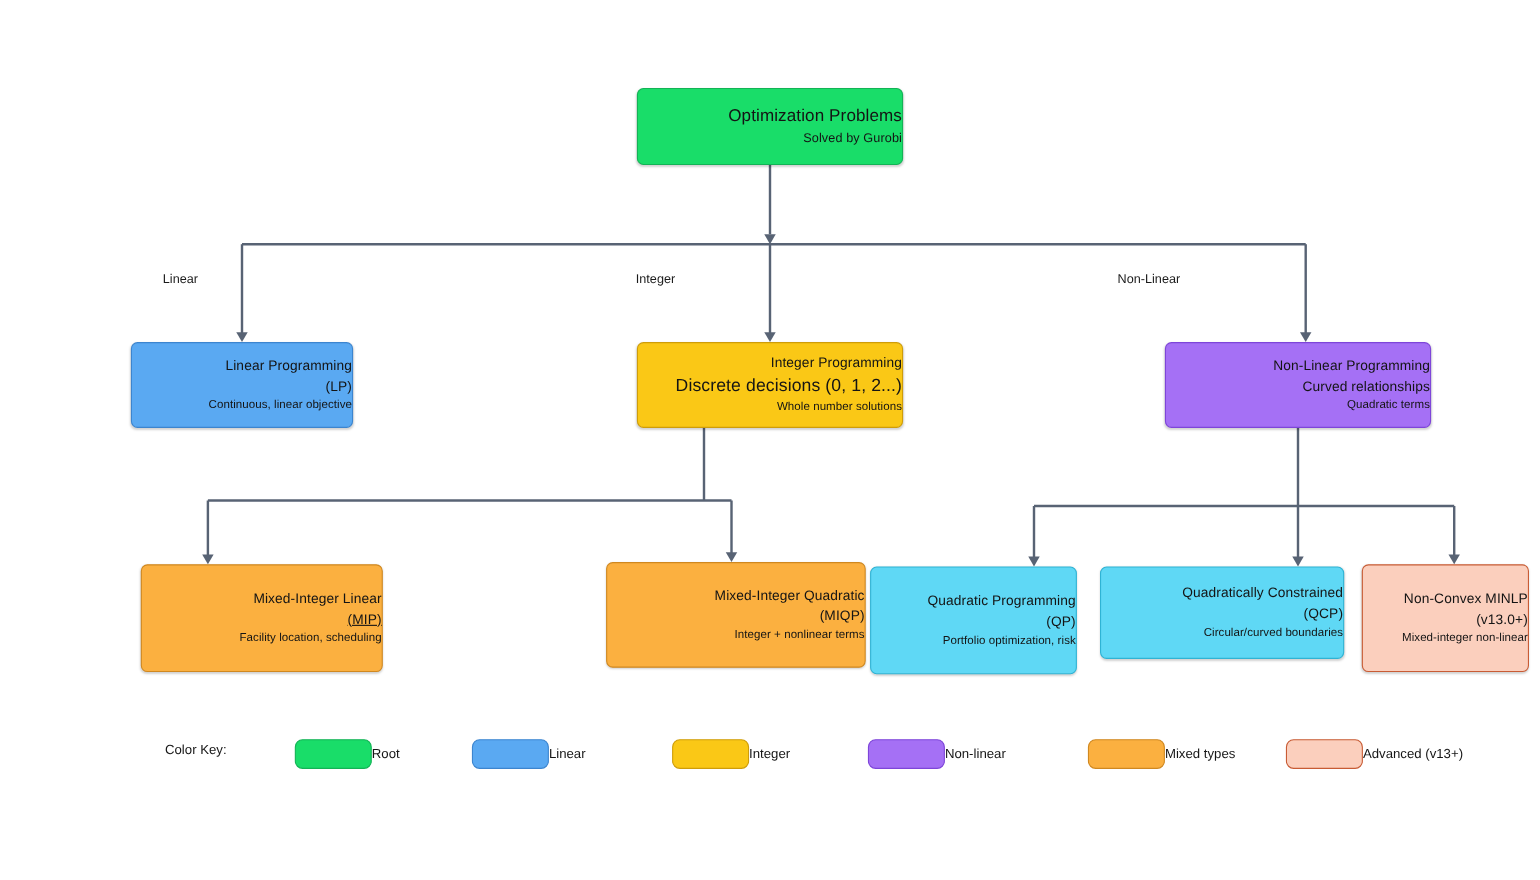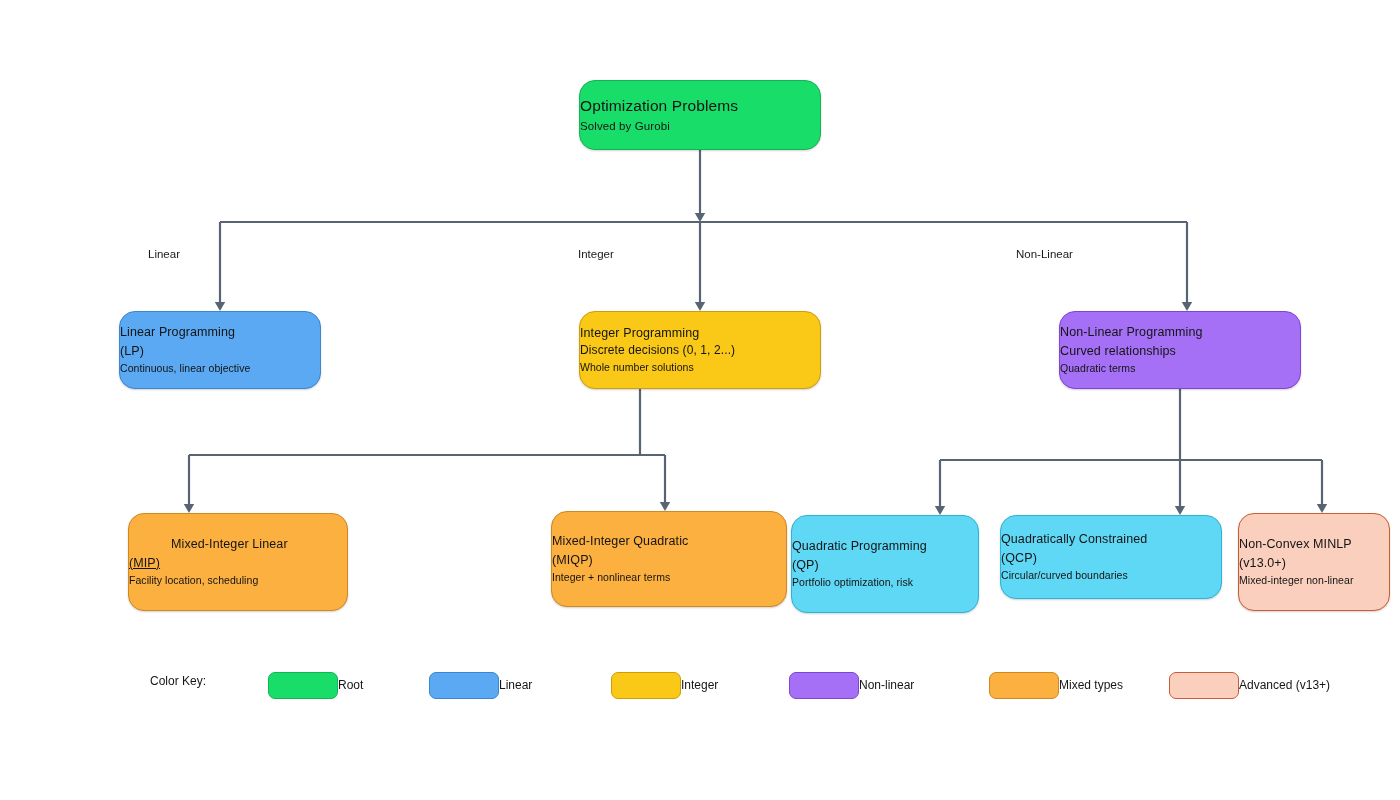--- a/index.html
+++ b/index.html
@@ -20,24 +20,24 @@
   }
   svg#edges {
     position: absolute;
     left: 0; top: 0;
     width: 1400px; height: 800px;
     pointer-events: none;
   }
 
   .node {
     position: absolute;
-    border-radius: 16px;
+    border-radius: 6px;
     display: flex;
     flex-direction: column;
-    align-items: flex-start;
+    align-items: flex-end;
     justify-content: center;
     text-align: center;
     color: #141414;
     box-shadow: 0 1px 2px rgba(0,0,0,0.18);
   }
   .node .l1 {
     font-size: 13.5px;
     line-height: 1.45;
     letter-spacing: 0.1px;
   }
@@ -129,21 +129,21 @@
         <div class="l1" style="font-size: 15.5px;">Optimization Problems</div>
         <div class="l2" style="font-size: 11.5px;">Solved by Gurobi</div>
       </div>
       <div class="node" style="left: 119px; top: 311px; width: 202px; height: 78px; background: rgb(90, 169, 242); border: 1.6px solid rgb(60, 133, 207);">
         <div class="l1" style="font-size: 12.5px;">Linear Programming</div>
         <div class="l2" style="font-size: 12.5px;">(LP)</div>
         <div class="l3">Continuous, linear objective</div>
       </div>
       <div class="node" style="left: 579px; top: 311px; width: 242px; height: 78px; background: rgb(250, 200, 22); border: 1.6px solid rgb(207, 157, 9);">
         <div class="l1" style="font-size: 12.5px;">Integer Programming</div>
-        <div class="l2" style="font-size: 12px;">Discrete decisions (0, 1, 2...)</div>
+        <div class="l2" style="font-size: 16px;">Discrete decisions (0, 1, 2...)</div>
         <div class="l3">Whole number solutions</div>
       </div>
       <div class="node" style="left: 1059px; top: 311px; width: 242px; height: 78px; background: rgb(165, 112, 245); border: 1.6px solid rgb(126, 69, 217);">
         <div class="l1" style="font-size: 12.5px;">Non-Linear Programming</div>
         <div class="l2" style="font-size: 12.5px;">Curved relationships</div>
         <div class="l3">Quadratic terms</div>
       </div>
       <div class="node" style="left: 128px; top: 513px; width: 220px; height: 98px; background: rgb(251, 176, 64); border: 1.6px solid rgb(208, 136, 32);">
         <div class="l1" style="font-size: 12.5px; margin-left: 42px;">Mixed-Integer Linear</div>
         <div class="l2" style="font-size: 12.5px; text-decoration: underline;">(MIP)</div>

